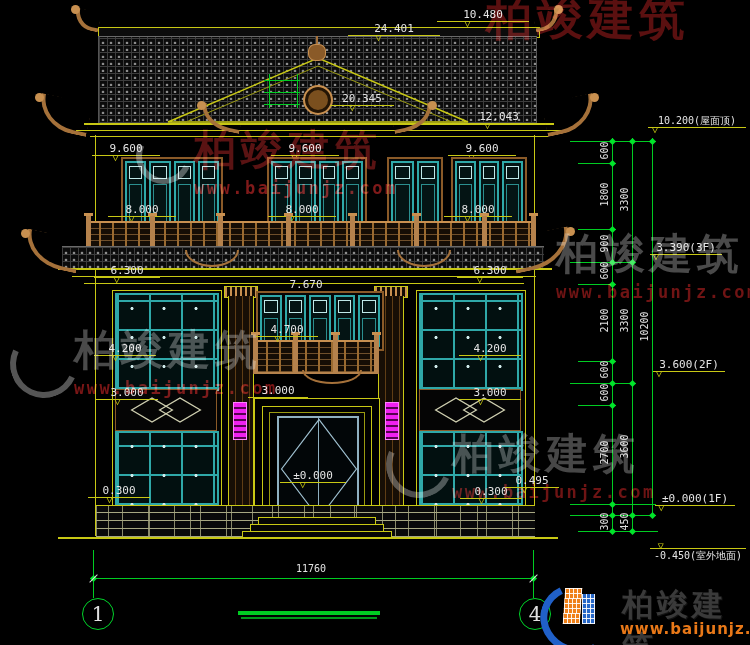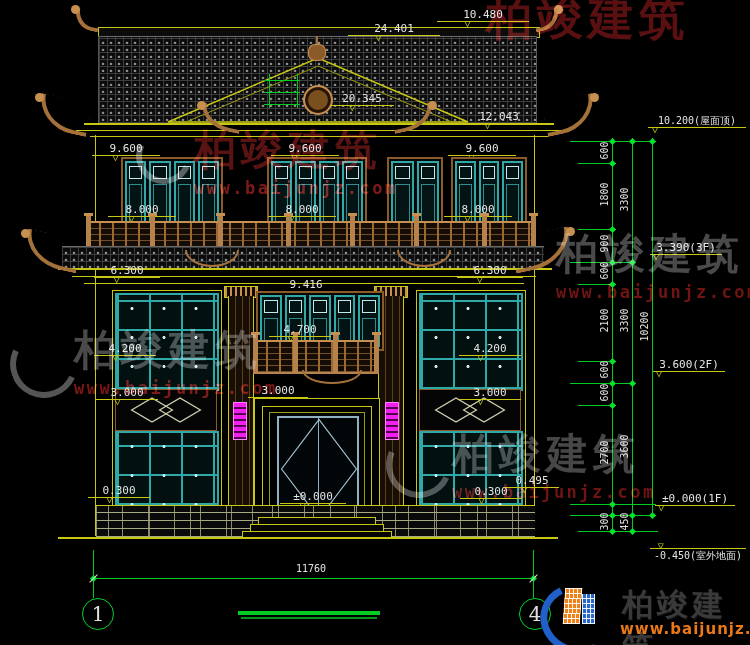--- a/index.html
+++ b/index.html
@@ -183,21 +183,21 @@
   <div class="y" style="left:72px;top:276px;width:464px"></div>
   <div class="y" style="left:84px;top:283px;width:440px"></div>
   <div class="horn" style="left:24px;top:234px;width:56px;height:34px"></div>
   <div class="horn fl" style="left:512px;top:232px;width:60px;height:36px"></div>
 
   <div class="e" style="left:94px;top:264px;width:66px">
     <span>6.300</span><span class="tri">▽</span></div>
   <div class="e" style="left:457px;top:264px;width:66px">
     <span>6.300</span><span class="tri">▽</span></div>
   <div class="e" style="left:274px;top:278px;width:64px">
-    <span>9.416</span><span class="tri">▽</span></div>
+    <span>7.670</span><span class="tri">▽</span></div>
 
   <div class="bay" style="left:112px;top:290px;width:108px;height:216px">
     <div class="latt" style="left:2px;top:2px;width:100px;height:94px"></div>
     <div class="dband" style="left:2px;top:98px;width:100px;height:40px">
       <div class="dm"></div>
         <div class="dm"></div>
     </div>
     <div class="latt" style="left:2px;top:140px;width:100px;height:72px"></div>
   </div>
 
@@ -224,42 +224,42 @@
       <div class="sash"></div>
       <div class="sash"></div>
   </div>
   <div class="rail" style="left:253px;top:340px;width:126px;height:30px"></div>
   <div class="post" style="left:253px;top:335px;height:38px"></div>
   <div class="post" style="left:293px;top:335px;height:38px"></div>
   <div class="post" style="left:333px;top:335px;height:38px"></div>
   <div class="post" style="left:374px;top:335px;height:38px"></div>
   <div class="swag" style="left:302px;top:370px;width:56px;height:12px"></div>
 
-  <div class="e" style="left:269px;top:323px;width:62px">
+  <div class="e" style="left:256px;top:323px;width:62px">
     <span>4.700</span><span class="tri">▽</span></div>
   <div class="e" style="left:94px;top:342px;width:62px">
     <span>4.200</span><span class="tri">▽</span></div>
   <div class="e" style="left:459px;top:342px;width:62px">
     <span>4.200</span><span class="tri">▽</span></div>
   <div class="e" style="left:96px;top:386px;width:62px">
     <span>3.000</span><span class="tri">▽</span></div>
   <div class="e" style="left:248px;top:384px;width:60px">
     <span>3.000</span><span class="tri">▽</span></div>
   <div class="e" style="left:459px;top:386px;width:62px">
     <span>3.000</span><span class="tri">▽</span></div>
   <div class="e" style="left:283px;top:398px;width:58px">
     <span>2.700</span><span class="tri">▽</span></div>
 
   <div class="abs" style="left:254px;top:398px;width:124px;height:120px;border:1px solid #c8c814;background:#000"></div>
   <div class="abs" style="left:262px;top:406px;width:108px;height:112px;border:1px solid #c8c814"></div>
   <div class="abs" style="left:269px;top:412px;width:94px;height:106px;border:1px solid #9a9a10"></div>
   <div class="door" style="left:277px;top:416px;width:78px;height:99px">
     <div class="ddm"></div>
   </div>
-  <div class="e" style="left:280px;top:490px;width:66px">
+  <div class="e" style="left:280px;top:469px;width:66px">
     <span>±0.000</span><span class="tri">▽</span></div>
 
   <div class="stone" style="left:96px;top:505px;width:439px;height:31px"></div>
   <div class="stepo" style="left:258px;top:517px;width:116px;height:6px"></div>
   <div class="stepo" style="left:250px;top:524px;width:132px;height:6px"></div>
   <div class="stepo" style="left:242px;top:531px;width:148px;height:6px"></div>
   <div class="y" style="left:58px;top:537px;width:500px;height:2px"></div>
 
   <div class="e" style="left:88px;top:484px;width:62px">
     <span>0.300</span><span class="tri">▽</span></div>

